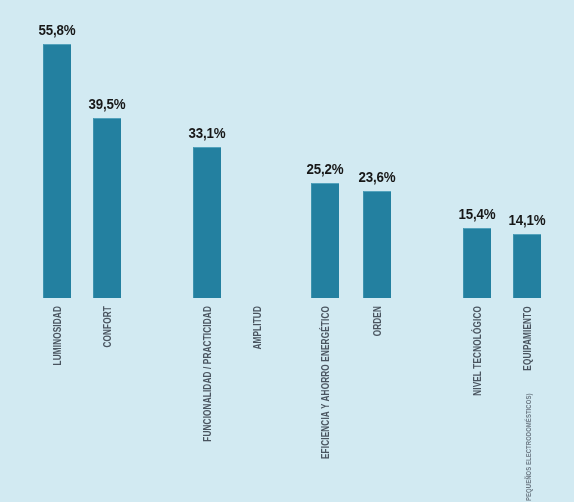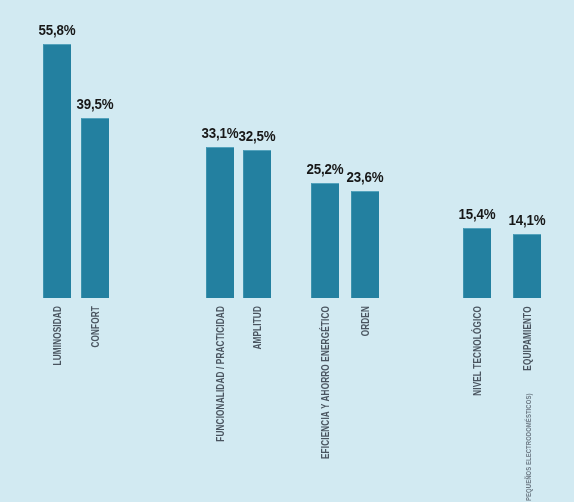--- a/index.html
+++ b/index.html
@@ -119,65 +119,61 @@
         <div class="bar-col">
           <div class="bar" style="height: 254px; background: rgb(35, 128, 160);"></div>
           <div class="value-label" style="bottom: 260px;">55,8%</div>
         </div>
         <div class="cat-wrap">
           <div class="cat-rot">
             <span class="cat-main">LUMINOSIDAD</span>
           </div>
         </div>
       </div>
-      <div class="bar-group" style="left: 70px;">
+      <div class="bar-group" style="left: 82px;">
         <div class="bar-col">
           <div class="bar" style="height: 179.803px; background: rgb(35, 128, 160);"></div>
           <div class="value-label" style="bottom: 185.803px;">39,5%</div>
         </div>
         <div class="cat-wrap">
           <div class="cat-rot">
             <span class="cat-main">CONFORT</span>
           </div>
         </div>
       </div>
-      <div class="bar-group" style="left: 195px;">
+      <div class="bar-group" style="left: 182px;">
         <div class="bar-col">
           <div class="bar" style="height: 150.67px; background: rgb(35, 128, 160);"></div>
           <div class="value-label" style="bottom: 156.67px;">33,1%</div>
         </div>
         <div class="cat-wrap">
           <div class="cat-rot">
             <span class="cat-main">FUNCIONALIDAD / PRACTICIDAD</span>
           </div>
         </div>
       </div>
       <div class="bar-group" style="left: 232px;">
-        <div class="bar-col">
-          <div class="bar" style="height: 147.939px; background: rgb(35, 128, 160);"></div>
-          <div class="value-label" style="bottom: 153.939px;">32,5%</div>
-        </div>
         <div class="cat-wrap">
           <div class="cat-rot">
             <span class="cat-main">AMPLITUD</span>
           </div>
         </div>
       </div>
       <div class="bar-group" style="left: 300px; margin-top: 8px;">
         <div class="bar-col">
           <div class="bar" style="height: 114.71px; background: rgb(35, 128, 160);"></div>
           <div class="value-label" style="bottom: 120.71px;">25,2%</div>
         </div>
         <div class="cat-wrap">
           <div class="cat-rot">
             <span class="cat-main">EFICIENCIA Y AHORRO ENERGÉTICO</span>
           </div>
         </div>
       </div>
-      <div class="bar-group" style="left: 340px; margin-top: 40px;">
+      <div class="bar-group" style="left: 352px; margin-top: 40px;">
         <div class="bar-col">
           <div class="bar" style="height: 107.427px; background: rgb(35, 128, 160);"></div>
           <div class="value-label" style="bottom: 113.427px;">23,6%</div>
         </div>
         <div class="cat-wrap">
           <div class="cat-rot">
             <span class="cat-main">ORDEN</span>
           </div>
         </div>
       </div>

